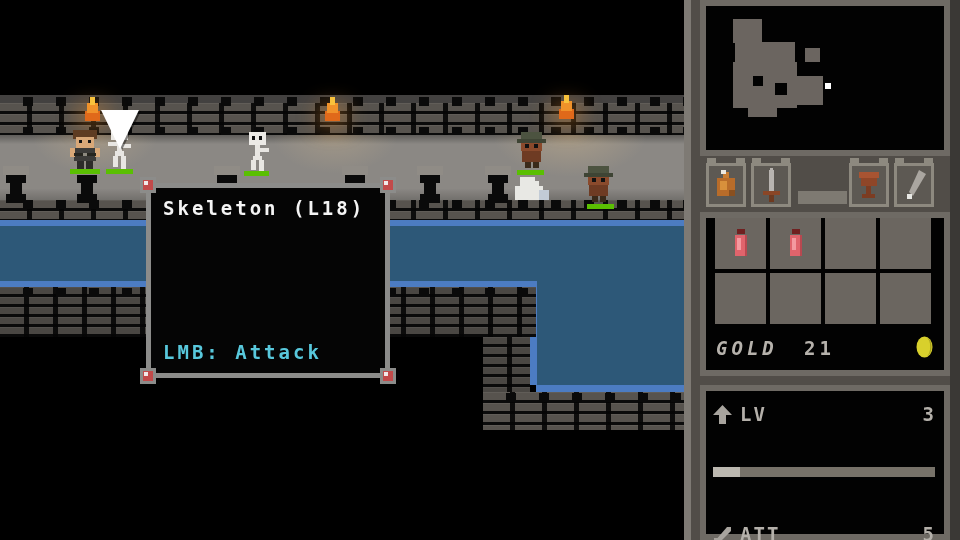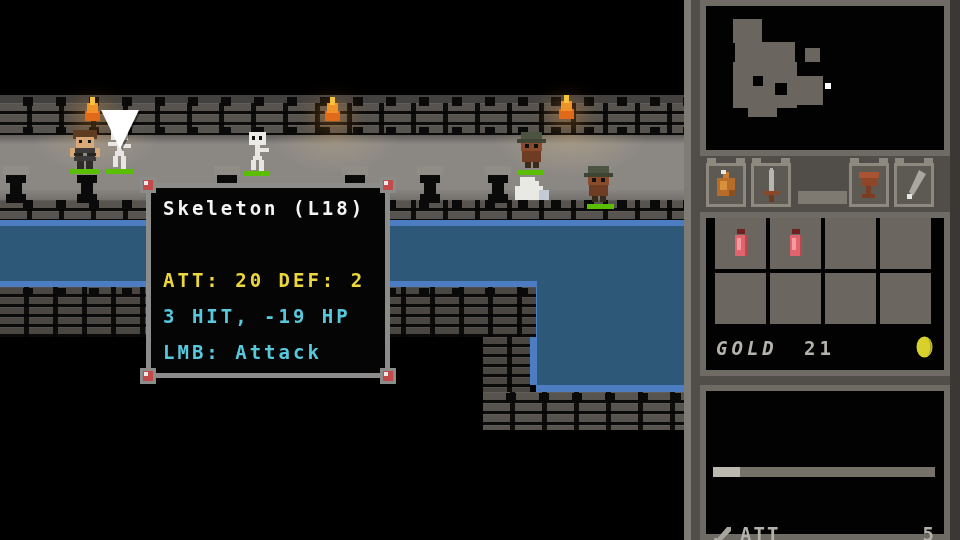--- a/index.html
+++ b/index.html
@@ -258,22 +258,20 @@
         </div>
       <div class="gem" style="left:-11px;bottom:-11px;">
           <i></i>
           <b></b>
         </div>
       <div class="gem" style="right:-11px;bottom:-11px;">
           <i></i>
           <b></b>
         </div>
       <div class="tt-line" style="top:9px;color:#f4f4f4;">Skeleton (L18)</div>
-      <div class="tt-line" style="top:81px;color:#ecd63e;">ATT: 20 DEF: 2</div>
-      <div class="tt-line" style="top:117px;color:#58c8dc;">3 HIT, -19 HP</div>
       <div class="tt-line" style="top:153px;color:#58c8dc;">LMB: Attack</div>
     </div>
   </div>
 
   <div class="abs sidebar">
     <div class="abs" style="left:0;top:0;width:7px;height:540px;background:#7e7a74;"></div>
     <div class="abs" style="left:266px;top:0;width:10px;height:540px;background:#3a3835;"></div>
 
     <div class="panel" style="left:16px;top:0;width:250px;height:156px;">
       <div class="map-room" style="left:27px;top:13px;width:29px;height:24px;"></div>
@@ -355,20 +353,27 @@
     <div class="inv-slot" style="left:196px;top:273px;"></div>
 
     <div class="goldtext" style="left:32px;top:337px;font-style:italic;">GOLD</div>
     <div class="goldtext" style="left:120px;top:337px;width:104px;text-align:left;">21</div>
     <svg class="abs" width="17" height="22" viewBox="0 0 17 22" style="left:232px;top:336px;">
       <ellipse cx="8.5" cy="11" rx="8" ry="10.5" fill="#d8d02c"></ellipse>
       <path d="M10 1 a8 10.5 0 0 1 0 20 a6 10.5 0 0 0 0 -20 Z" fill="#a8a21e"></path>
     </svg>
 
     <div class="panel" style="left:16px;top:385px;width:250px;height:155px;"></div>
+    <div class="stat-row" style="top:402px;">
+      <svg width="21" height="21" viewBox="0 0 21 21">
+        <polygon points="10.5,1 20,11 14,11 14,20 7,20 7,11 1,11" fill="#a8a49e"></polygon>
+      </svg>
+      <span class="lbl">LV</span>
+      <span class="val">3</span>
+    </div>
     <div class="xpbar">
       <div class="xpfill" style="width: 12%;"></div>
     </div>
     <div class="stat-row" style="top:522px;">
       <svg width="21" height="21" viewBox="0 0 21 21">
         <polygon points="3,17 15,3 19,3 19,7 7,19" fill="#a8a49e"></polygon>
         <rect x="2" y="14" width="4" height="6" fill="#a8a49e"></rect>
       </svg>
       <span class="lbl">ATT</span>
       <span class="val">5</span>

